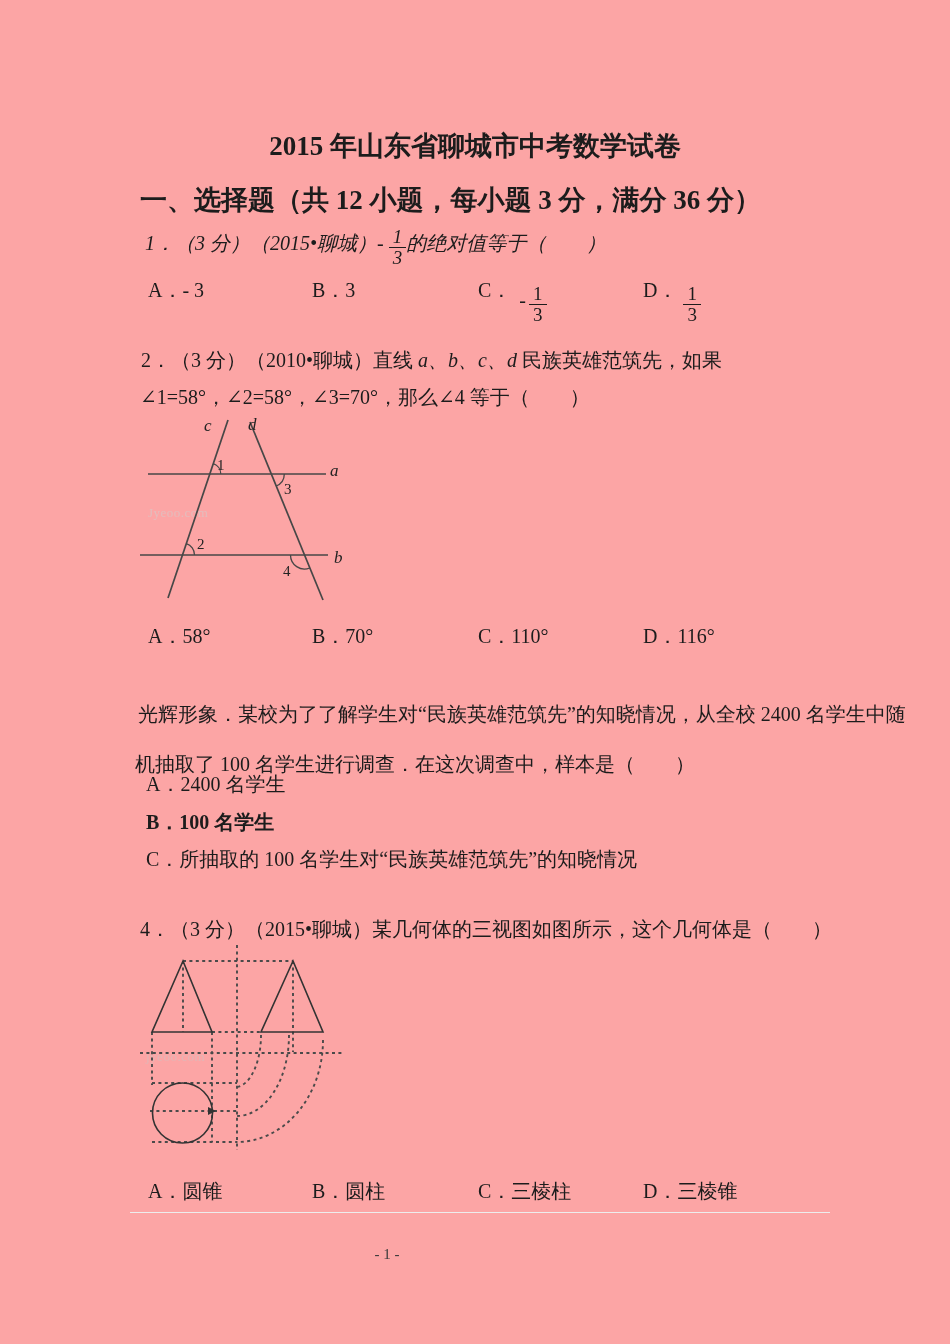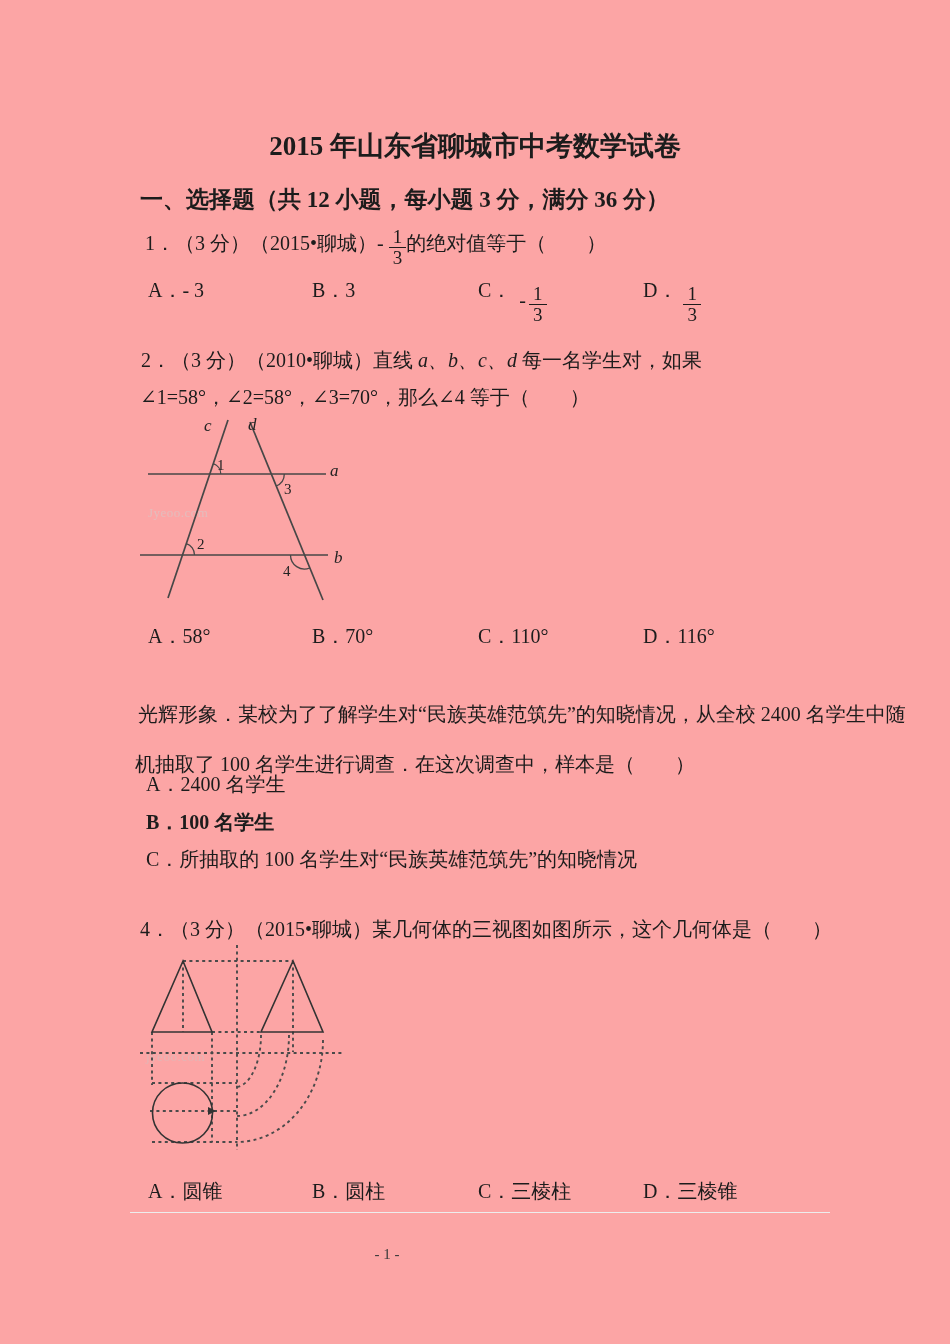--- a/index.html
+++ b/index.html
@@ -7,21 +7,21 @@
     position:relative;width:950px;height:1344px;background:#fca5a5;
     font-family:"Liberation Serif","DejaVu Serif",serif;color:#1c1c1c;
     overflow:hidden;margin:0 auto;
   }
   .title{
     position:absolute;top:128px;left:0;width:950px;text-align:center;
     font-size:27px;font-weight:700;line-height:36px;
   }
   .heading{
     position:absolute;top:185px;left:140px;
-    font-size:23px;font-weight:700;line-height:30px;
+    font-size:27px;font-weight:700;line-height:30px;
   }
   .line{position:absolute;font-size:20px;line-height:28px;white-space:nowrap;}
   .optrow{position:absolute;left:130px;width:716px;height:40px;font-size:20px;line-height:28px;}
   .opt{position:absolute;top:0;white-space:nowrap;}
   .c1{left:18px}.c2{left:182px}.c3{left:348px}.c4{left:513px}
   .it{font-style:italic;text-align:center;}
   .frac{
     display:inline-block;text-align:center;vertical-align:middle;
     position:relative;top:2px;font-size:19px;
   }
@@ -43,33 +43,33 @@
 </style>
 </head>
 <body>
 
 <div id="page">
 
   <div class="title">2015 年山东省聊城市中考数学试卷</div>
 
   <div class="heading">一、选择题（共 12 小题，每小题 3 分，满分 36 分）</div>
 
-  <div class="line" style="top:221px;left:145px;line-height:44px;">
+  <div class="line" style="top:221px;left:145px;line-height:44px;font-style:italic;">
     <span>1．（3 分）（2015•聊城）- </span><span class="frac"><span class="num">1</span><span class="den">3</span></span><span>的绝对值等于（　　）</span>
   </div>
 
   <div class="optrow" style="top:276px;height:64px;">
     <span class="opt c1"><span>A．</span><span>- 3</span></span>
     <span class="opt c2"><span>B．</span><span>3</span></span>
     <span class="opt c3"><span>C．</span><span class="minus">-</span><span class="frac frac--drop"><span class="num">1</span><span class="den">3</span></span></span>
     <span class="opt c4"><span>D．</span><span class="frac frac--drop" style="margin-left:6px;"><span class="num">1</span><span class="den">3</span></span></span>
   </div>
 
   <div class="line" style="top:346px;left:141px;">
-    <span>2．（3 分）（2010•聊城）直线 </span><span class="it">a、b、c、d</span><span> 每一名学生对，如果</span>
+    <span>2．（3 分）（2010•聊城）直线 </span><span class="it">a、b、c、d</span><span> 民族英雄范筑先，如果</span>
   </div>
   <div class="line" style="top:383px;left:140px;">∠1=58°，∠2=58°，∠3=70°，那么∠4 等于（　　）</div>
 
   <svg class="fig" style="left:140px;top:416px;" width="215" height="200" viewBox="0 0 215 200">
     <text class="wm" x="8" y="101">Jyeoo.com</text>
     <g stroke="#474747" stroke-width="1.7">
       <line x1="8" y1="58" x2="186" y2="58"></line>
       <line x1="0" y1="139" x2="188" y2="139"></line>
       <line x1="88" y1="4" x2="28" y2="182"></line>
       <line x1="110" y1="6" x2="183" y2="184"></line>

